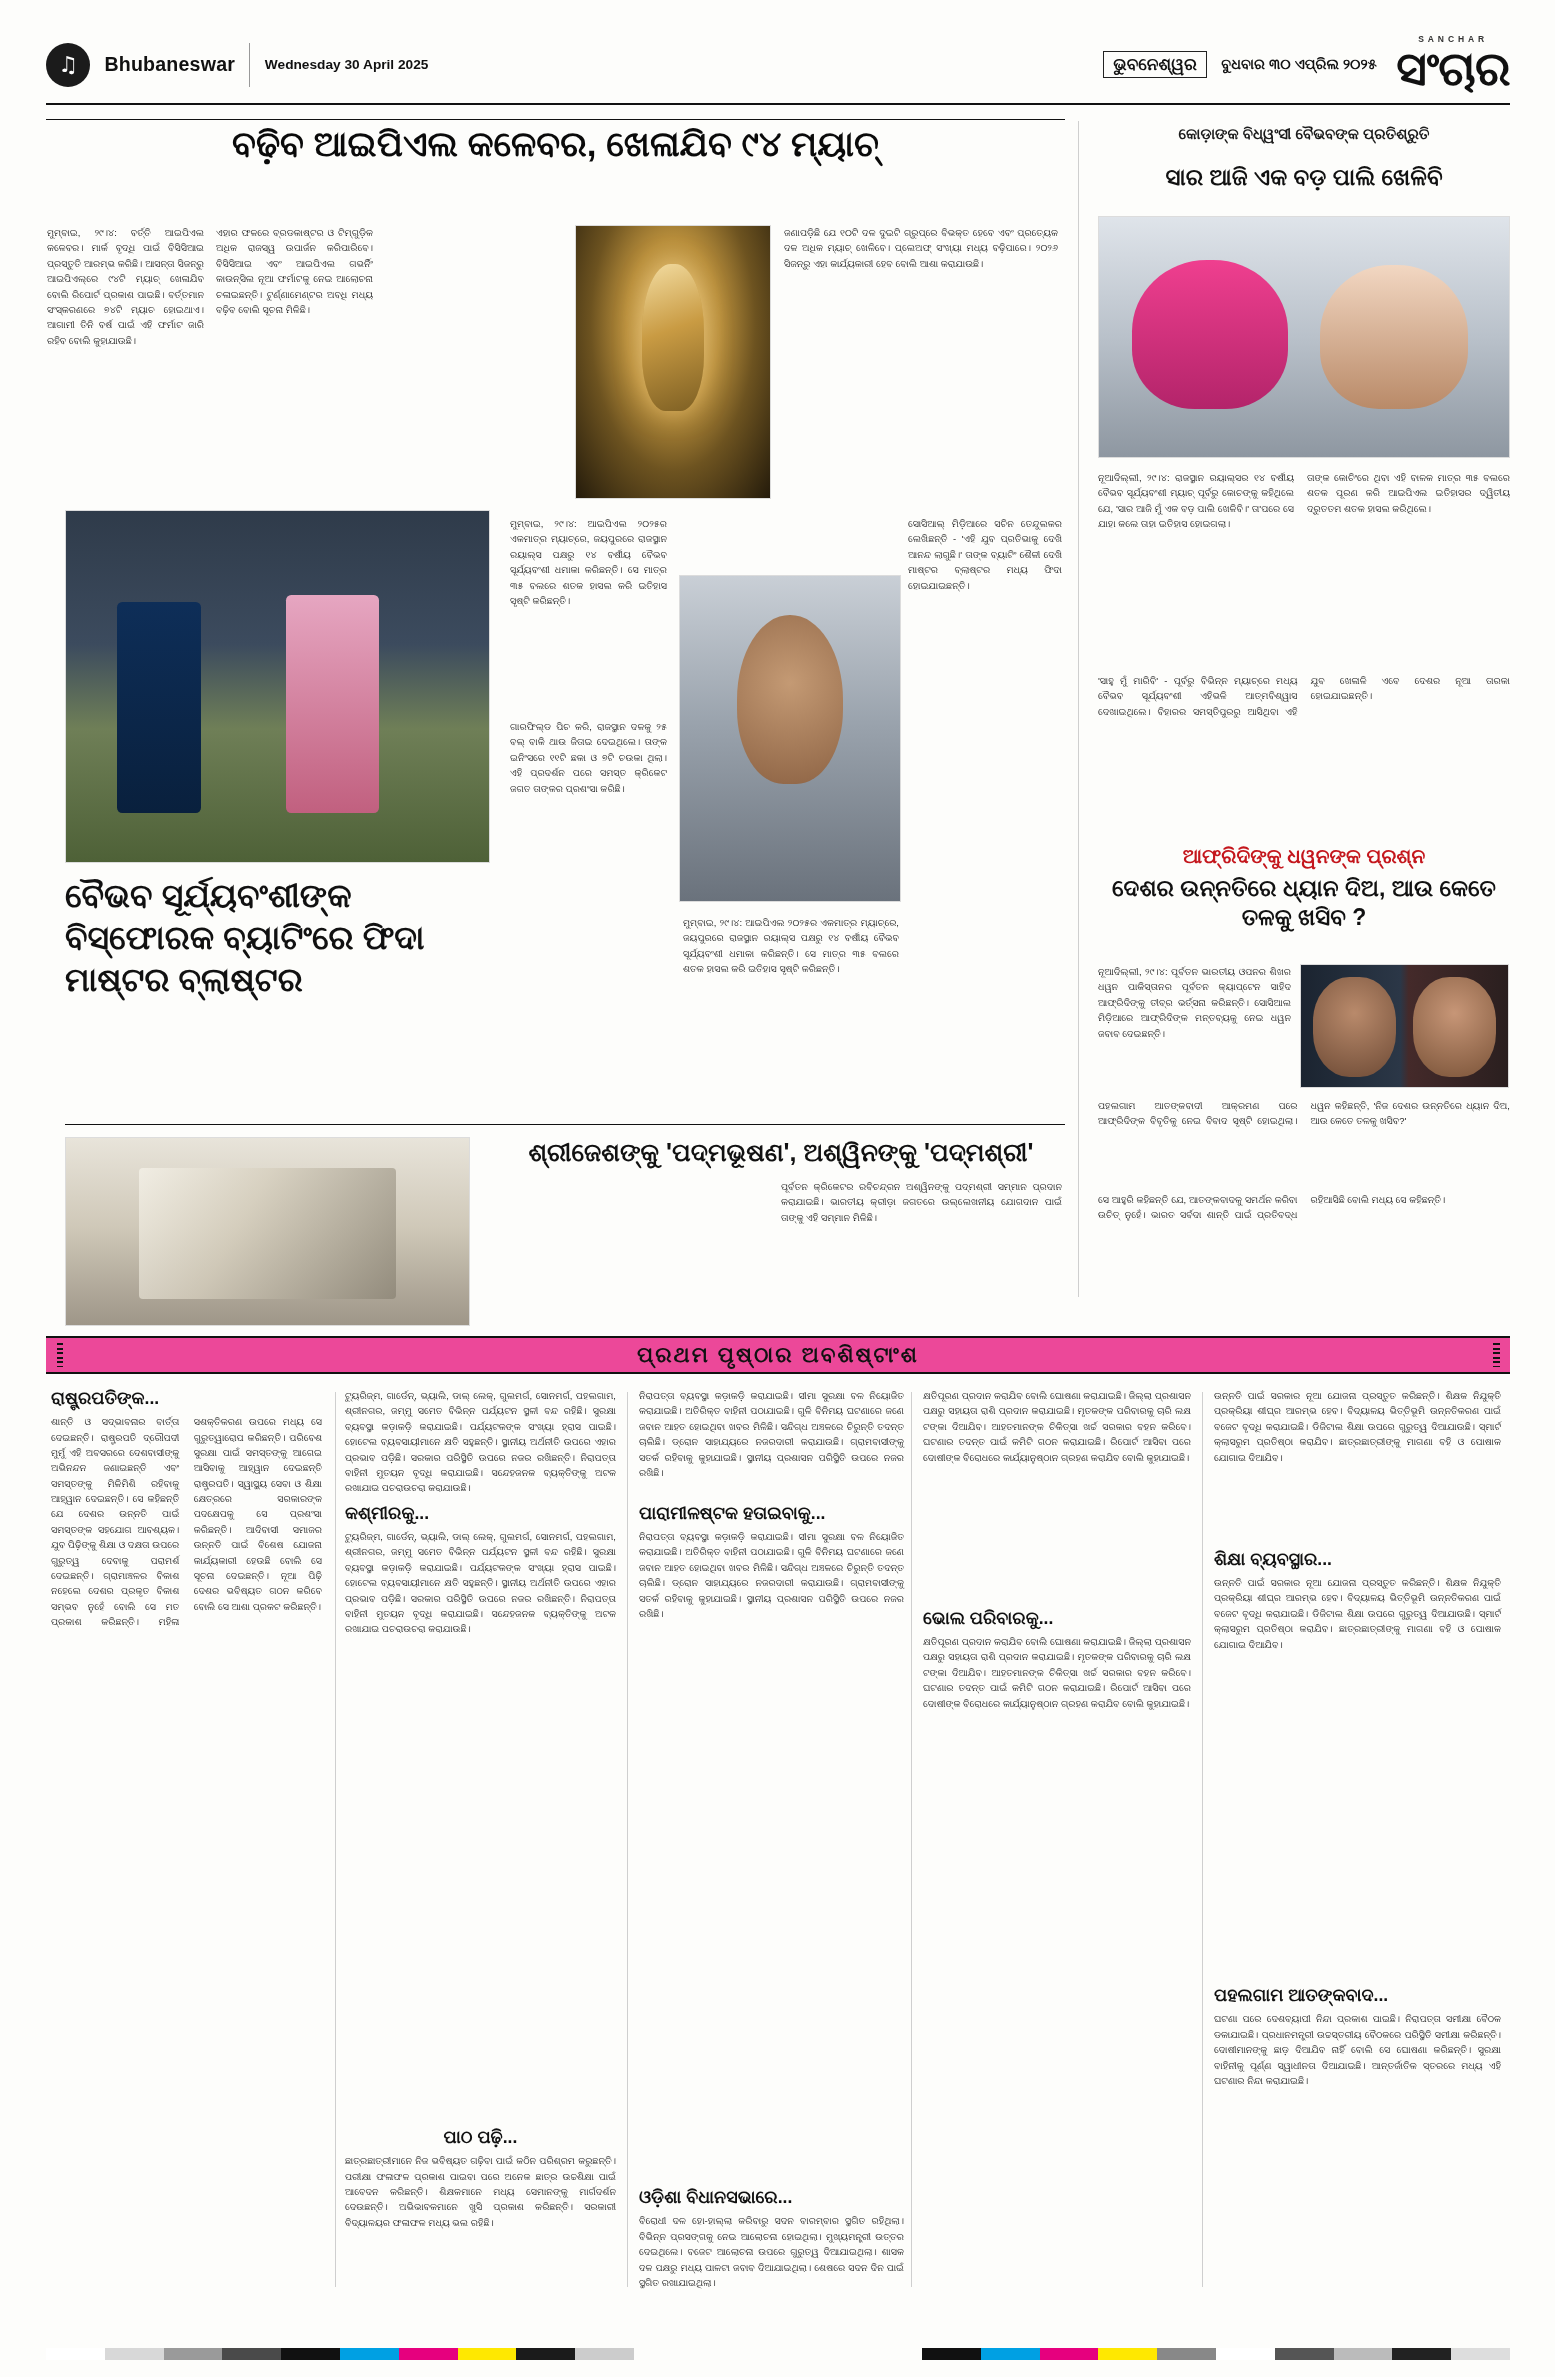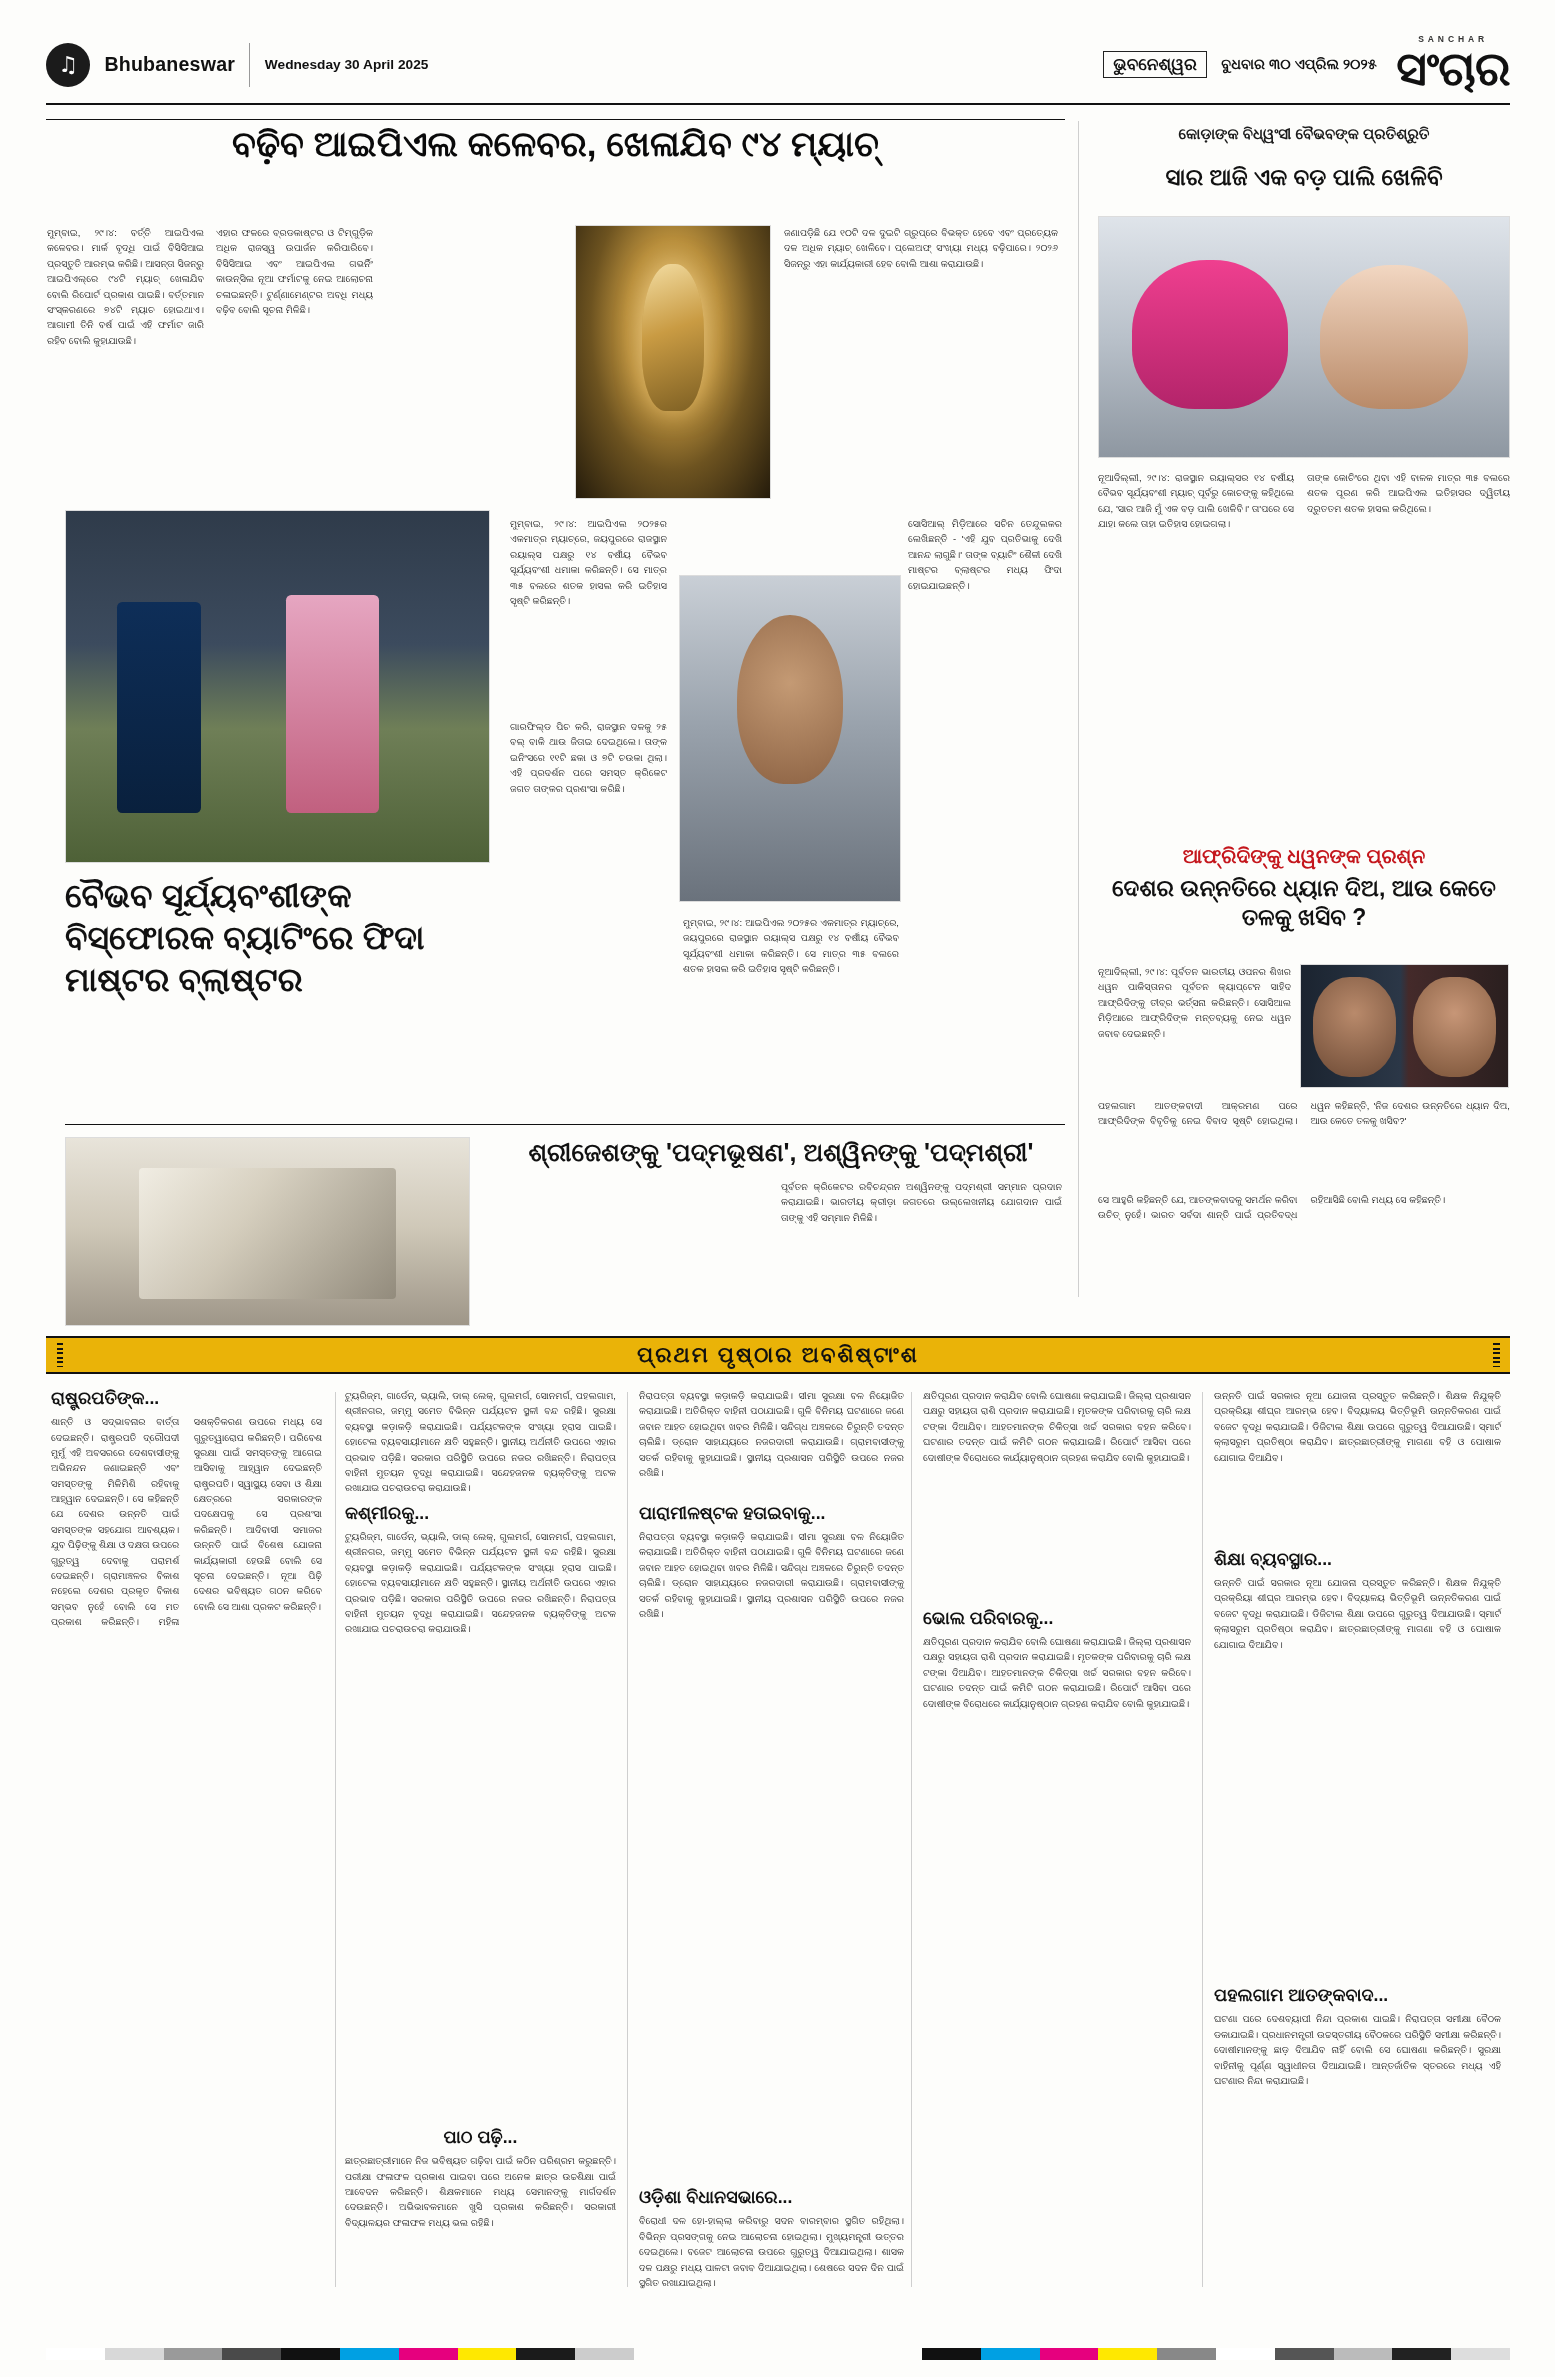--- a/index.html
+++ b/index.html
@@ -209,21 +209,21 @@
   }
 
   
   .banner {
     position: absolute;
     left: 46px; right: 46px;
     height: 38px;
     border-top: 2.6px solid #111;
     border-bottom: 2.6px solid #111;
     display: flex; align-items: center; justify-content: center;
-    background: #eab308;
+    background: #ec4899;
   }
   .banner-title {
     font-size: 21.6px;
     font-weight: bold;
     letter-spacing: 2px;
   }
   .banner:before, .banner:after {
     content:""; position:absolute; top:5.2px; bottom:5.2px; width:6.5px;
     background: repeating-linear-gradient(#111 0 2px, transparent 2px 4.6px);
   }
@@ -310,20 +310,22 @@
 
   <div class="rail-box" style="left:1098px; top:124px; width:412px;">
     <div class="rail-kicker">କୋଡ଼ାଙ୍କ ବିଧ୍ୱଂସୀ ବୈଭବଙ୍କ ପ୍ରତିଶ୍ରୁତି</div>
     <div class="rail-head" style="margin-top:19px;">ସାର ଆଜି ଏକ ବଡ଼ ପାଲି ଖେଳିବି</div>
   </div>
 
   <div class="photo ph-helmet" style="position:absolute; left:1098px; top:216px; width:412px; height:242px;"></div>
 
   <div class="body-text" style="position:absolute; left:1098px; top:470px; width:196px; height:196px;">ନୂଆଦିଲ୍ଲୀ, ୨୯।୪: ରାଜସ୍ଥାନ ରୟାଲ୍ସର ୧୪ ବର୍ଷୀୟ ବୈଭବ ସୂର୍ଯ୍ୟବଂଶୀ ମ୍ୟାଚ୍ ପୂର୍ବରୁ କୋଚଙ୍କୁ କହିଥିଲେ ଯେ, 'ସାର ଆଜି ମୁଁ ଏକ ବଡ଼ ପାଲି ଖେଳିବି।' ତା'ପରେ ସେ ଯାହା କଲେ ତାହା ଇତିହାସ ହୋଇଗଲା।</div>
   <div class="body-text" style="position:absolute; left:1307px; top:470px; width:203px; height:196px;">ତାଙ୍କ କୋଚିଂରେ ଥିବା ଏହି ବାଳକ ମାତ୍ର ୩୫ ବଲରେ ଶତକ ପୂରଣ କରି ଆଇପିଏଲ ଇତିହାସର ଦ୍ୱିତୀୟ ଦ୍ରୁତତମ ଶତକ ହାସଲ କରିଥିଲେ।</div>
+  <div class="body-text" style="position:absolute; left:1098px; top:673px; width:412px; height:157px;
+              column-count:2; column-gap:13px;">'ସାହୁ ମୁଁ ମାରିବି' - ପୂର୍ବରୁ ବିଭିନ୍ନ ମ୍ୟାଚ୍‌ରେ ମଧ୍ୟ ବୈଭବ ସୂର୍ଯ୍ୟବଂଶୀ ଏହିଭଳି ଆତ୍ମବିଶ୍ୱାସ ଦେଖାଇଥିଲେ। ବିହାରର ସମସ୍ତିପୁରରୁ ଆସିଥିବା ଏହି ଯୁବ ଖେଳାଳି ଏବେ ଦେଶର ନୂଆ ତାରକା ହୋଇଯାଇଛନ୍ତି।</div>
 
   <div class="rail-box" style="left:1098px; top:843px; width:412px;">
     <div class="rail-head-red">ଆଫ୍ରିଦିଙ୍କୁ ଧୱନଙ୍କ ପ୍ରଶ୍ନ</div>
     <div class="rail-head" style="margin-top:5.2px;">ଦେଶର ଉନ୍ନତିରେ ଧ୍ୟାନ ଦିଅ, ଆଉ କେତେ ତଳକୁ ଖସିବ ?</div>
   </div>
 
   <div class="photo ph-two" style="position:absolute; left:1300px; top:964px; width:209px; height:124px;"></div>
 
   <div class="body-text" style="position:absolute; left:1098px; top:964px; width:193px; height:150px;">ନୂଆଦିଲ୍ଲୀ, ୨୯।୪: ପୂର୍ବତନ ଭାରତୀୟ ଓପନର ଶିଖର ଧୱନ ପାକିସ୍ତାନର ପୂର୍ବତନ କ୍ୟାପ୍ଟେନ ସାହିଦ ଆଫ୍ରିଦିଙ୍କୁ ତୀବ୍ର ଭର୍ତ୍ସନା କରିଛନ୍ତି। ସୋସିଆଲ ମିଡ଼ିଆରେ ଆଫ୍ରିଦିଙ୍କ ମନ୍ତବ୍ୟକୁ ନେଇ ଧୱନ ଜବାବ ଦେଇଛନ୍ତି।</div>
   <div class="body-text" style="position:absolute; left:1098px; top:1192px; width:412px; height:105px;

